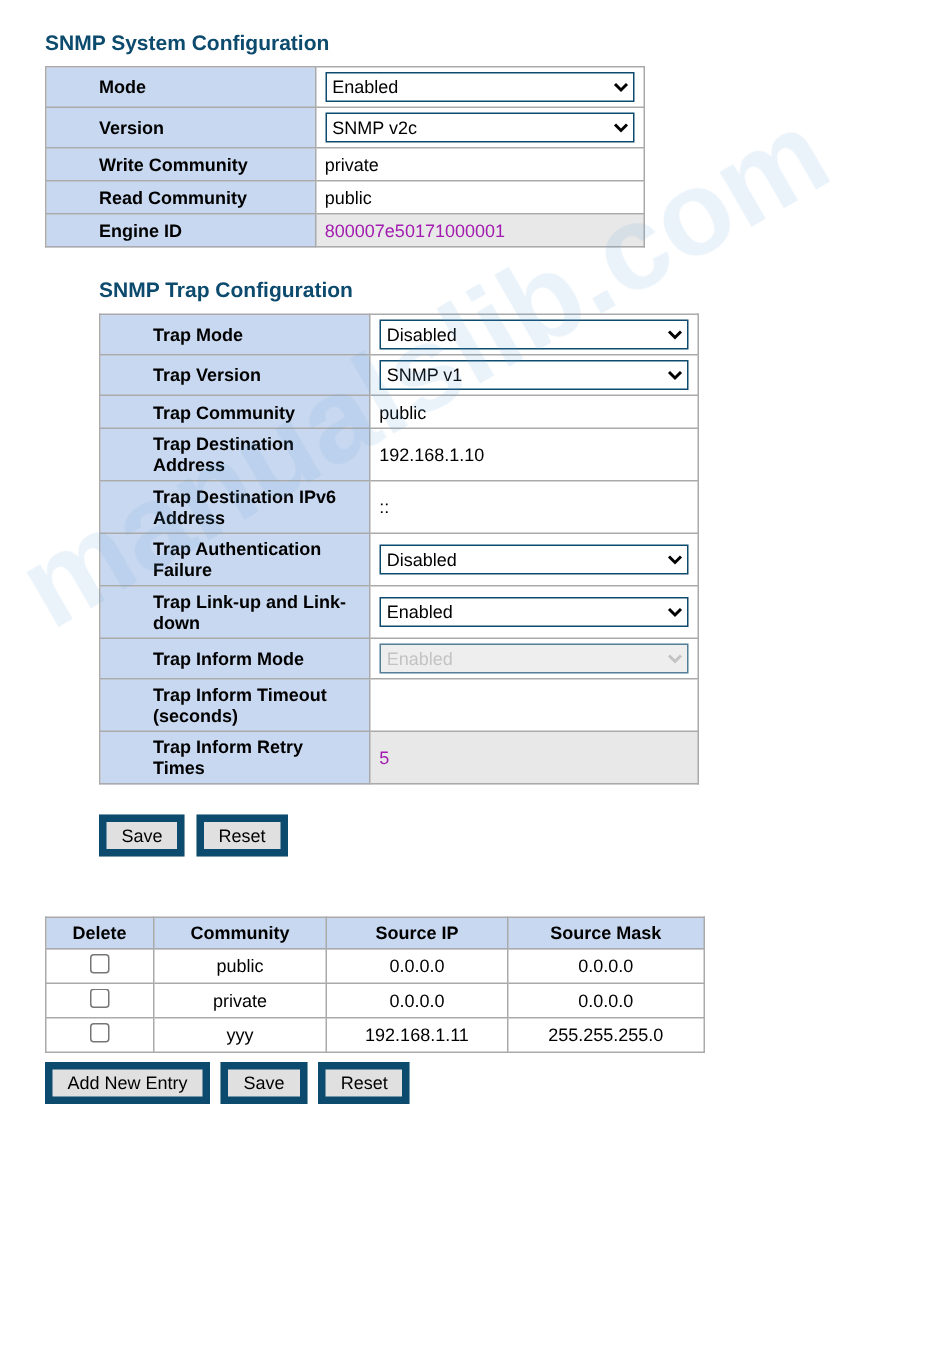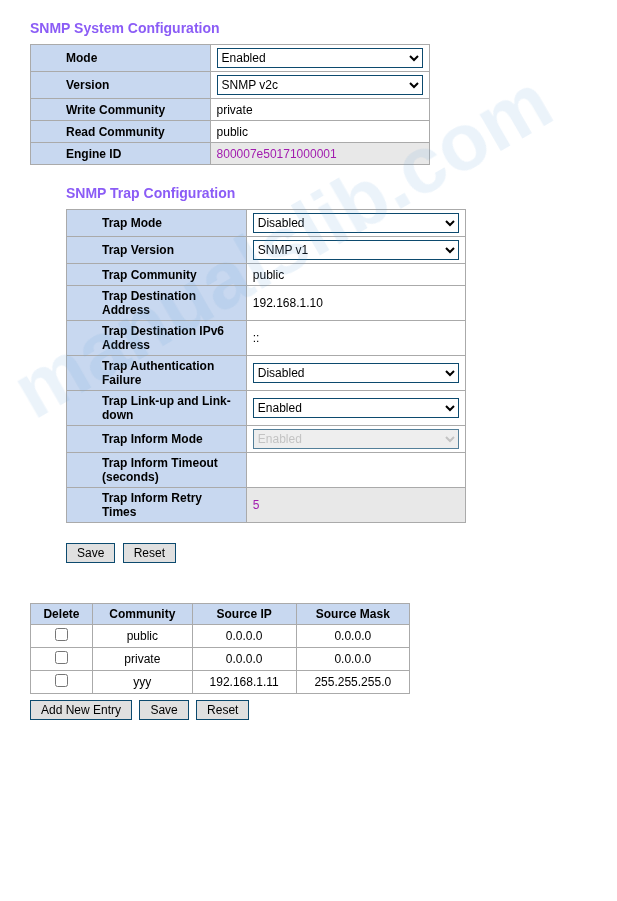--- a/index.html
+++ b/index.html
@@ -8,21 +8,21 @@
       font-size: 12px;
       background: #ffffff;
       color: #000000;
       width: 617px;
       min-height: 901px;
       padding: 20px 30px;
     }
     .section-title {
       font-size: 14px;
       font-weight: bold;
-      color: #8b5cf6;
+      color: #0c4a6e;
       margin-bottom: 8px;
     }
     .config-table {
       border-collapse: collapse;
       width: 400px;
       margin-bottom: 20px;
     }
     .config-table td {
       border: 1px solid #aaa;
       padding: 3px 6px;
@@ -57,29 +57,29 @@
       font-size: 12px;
       outline: none;
     }
     .button-row {
       margin-top: 6px;
       margin-bottom: 24px;
     }
     .btn {
       padding: 2px 10px;
       font-size: 12px;
-      border: 1px solid #0c4a6e;
+      border: 5px solid #0c4a6e;
       background: #e0e0e0;
       cursor: pointer;
       margin-right: 4px;
     }
     
     .community-table {
       border-collapse: collapse;
-      width: 380px;
+      width: 440px;
       margin-bottom: 0;
     }
     .community-table th {
       background-color: #c8d8f0;
       border: 1px solid #aaa;
       padding: 3px 6px;
       font-weight: bold;
       text-align: center;
     }
     .community-table td {

